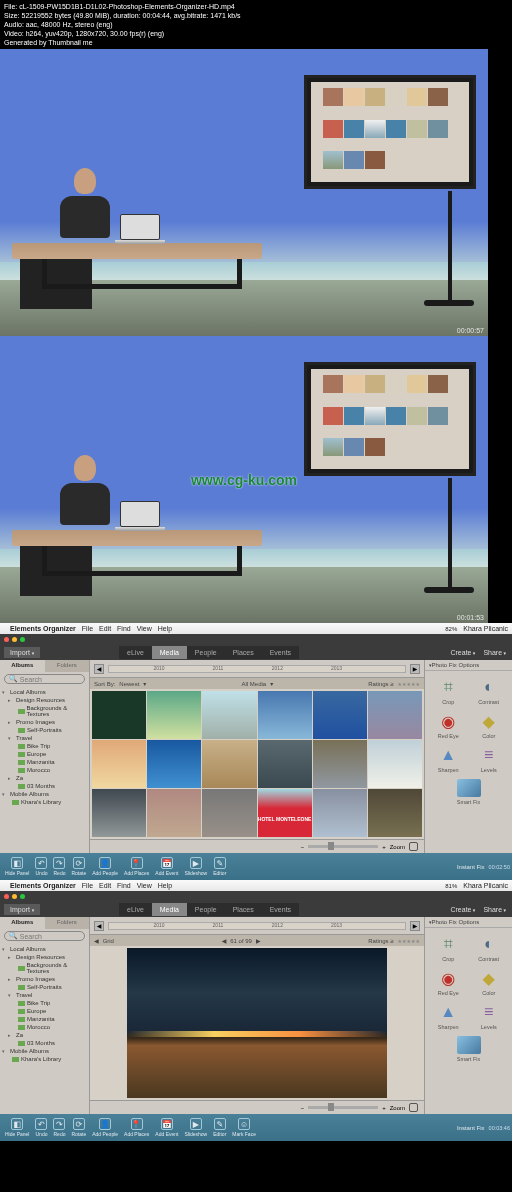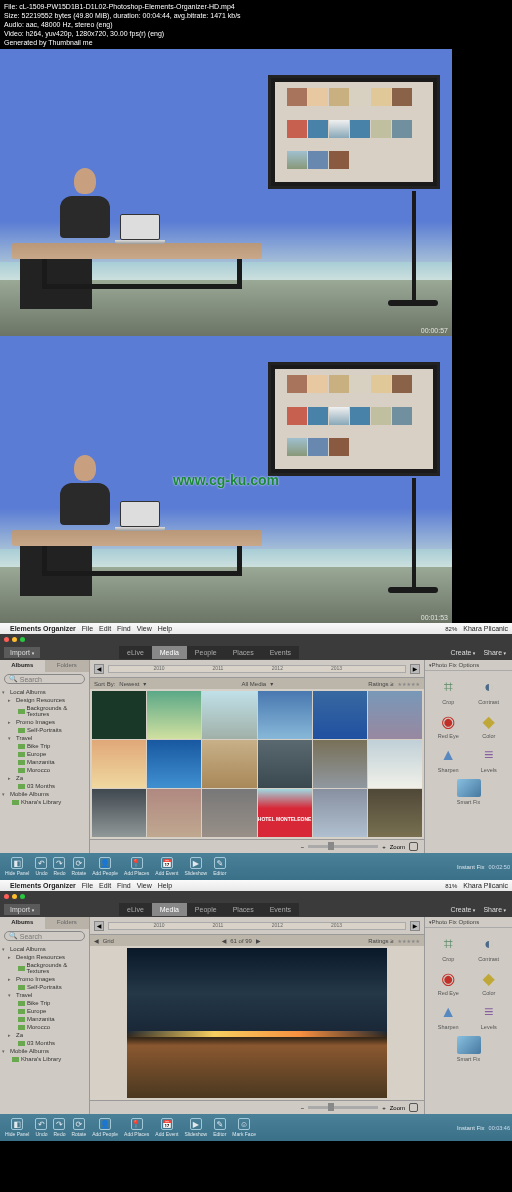--- a/index.html
+++ b/index.html
@@ -1,20 +1,20 @@
 <!DOCTYPE html>
 <html><head>
 <meta charset="utf-8">
 <style>
   *{margin:0;padding:0;box-sizing:border-box;font-family:Helvetica,Arial,sans-serif;}
   body{width:512px;background:#000;}
   .meta{background:#000;color:#fff;font-size:7px;padding:2px 4px;line-height:1.3;}
   
   
-  .vframe{width:452px;height:287px;position:relative;background:linear-gradient(to bottom,#5a7cd4 0%,#5a7cd4 60%,#b8cfd8 78%,#a8b8a8 100%);overflow:hidden;}
+  .vframe{width:488px;height:287px;position:relative;background:linear-gradient(to bottom,#5a7cd4 0%,#5a7cd4 60%,#b8cfd8 78%,#a8b8a8 100%);overflow:hidden;}
   .floor{position:absolute;bottom:0;left:0;right:0;height:56px;background:linear-gradient(to bottom,#9aa896 0%,#6b7465 100%);}
   .wall-line{position:absolute;bottom:56px;left:0;right:0;height:18px;background:linear-gradient(to bottom,#a8cdd6 0%,#cce0de 100%);}
   .desk{position:absolute;bottom:28px;left:12px;width:250px;height:65px;}
   .desk-top{width:100%;height:16px;background:linear-gradient(to bottom,#b89878 0%,#c8a888 100%);border-radius:2px;}
   .desk-side{position:absolute;top:16px;left:8px;width:72px;height:50px;background:#222;}
   .desk-frame{position:absolute;top:16px;left:30px;width:200px;height:30px;border:5px solid #1a1a1a;border-top:none;}
   .laptop{position:absolute;bottom:92px;left:115px;width:50px;height:30px;}
   .laptop-screen{width:40px;height:26px;background:#ddd;border:1px solid #333;border-radius:2px;margin:0 auto;}
   .laptop-base{width:50px;height:4px;background:linear-gradient(to bottom,#ddd,#999);border-radius:0 0 3px 3px;}
   .presenter{position:absolute;bottom:88px;left:55px;width:60px;height:80px;}

